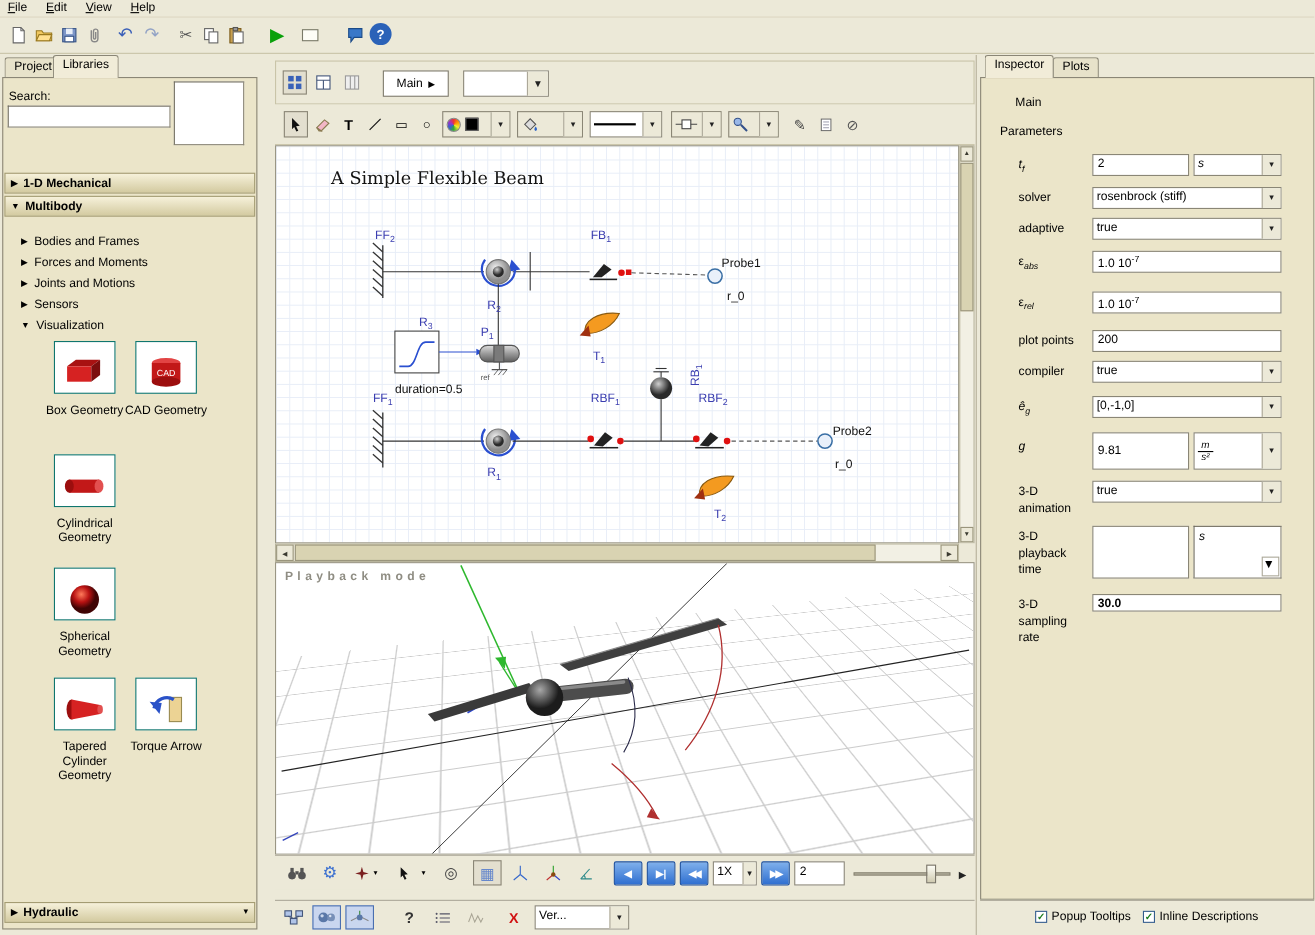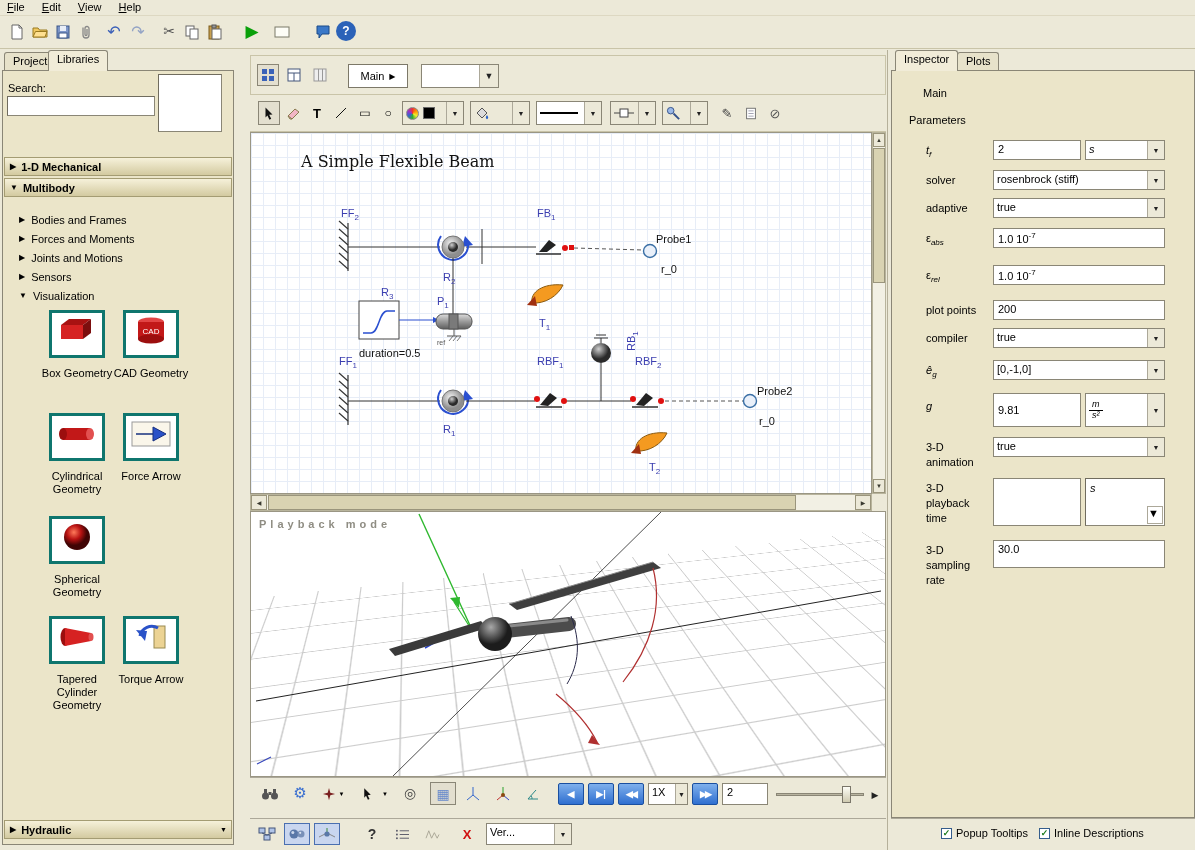--- a/index.html
+++ b/index.html
@@ -37,21 +37,21 @@
 .canvas{background-color:#fff;background-image:linear-gradient(#e7edf7 1px,transparent 1px),linear-gradient(90deg,#e7edf7 1px,transparent 1px);background-size:12px 12px;border:1px solid #9a9684;}
 .clabel{fill:#3b3eb0;font-size:11px;}
 .klabel{fill:#111;font-size:11px;}
 
 .view3d{background:#fff;border:1px solid #9a9684;overflow:hidden;}
 .floor{position:absolute;left:-300px;top:52px;width:1240px;height:820px;
   background-image:repeating-linear-gradient(0deg,#cbcbcb 0 1px,transparent 1px 38px),repeating-linear-gradient(90deg,#cbcbcb 0 1px,transparent 1px 38px);
   transform-origin:50% 0;transform:perspective(620px) rotateX(62deg) rotateZ(-13deg);}
 .mode-label{font-weight:bold;letter-spacing:4px;color:#8f8d83;font-size:11px;}
 .pal-item{position:absolute;width:78px;text-align:center;}
-.pal-box{width:56px;height:48px;margin:0 auto;background:#fff;border:3px solid #0f766e;display:flex;align-items:flex-start;justify-content:center;}
+.pal-box{width:56px;height:48px;margin:0 auto;background:#fff;border:1px solid #0f766e;display:flex;align-items:flex-end;justify-content:center;}
 .pal-lbl{margin-top:9px;line-height:1.18;}
 .icon16{display:block;}
 </style>
 </head>
 <body>
 
 <div class="abs" style="left:0;top:0;width:1195px;height:16px;border-bottom:1px solid #ddd8c2;">
   <span class="menu-item">File</span>
   <span class="menu-item">Edit</span>
   <span class="menu-item">View</span>
@@ -185,29 +185,20 @@
   </div>
   <div class="pal-item" style="left:36px;top:363px;">
     <div class="pal-box">
         <svg width="48" height="36" viewBox="0 0 48 36">
           <rect x="10" y="12" width="27" height="12" fill="#c21818"></rect>
           <ellipse cx="10" cy="18" rx="4" ry="6" fill="#9c0e0e"></ellipse>
           <ellipse cx="37" cy="18" rx="4" ry="6" fill="#e25050"></ellipse>
         </svg>
       </div>
     <div class="pal-lbl">Cylindrical Geometry</div>
-  </div>
-  <div class="pal-item" style="left:110px;top:363px;">
-    <div class="pal-box">
-        <svg width="48" height="36" viewBox="0 0 48 36">
-          <rect x="5" y="6" width="38" height="24" fill="#faf6ea" stroke="#999"></rect>
-          <path d="M9,18 h17 v-7 l13,7 -13,7 v-7 z" fill="#2a52c8" stroke="#17307f"></path>
-        </svg>
-      </div>
-    <div class="pal-lbl">Force Arrow</div>
   </div>
   <div class="pal-item" style="left:36px;top:466px;">
     <div class="pal-box">
         <svg width="48" height="36" viewBox="0 0 48 36">
           <defs>
             <radialGradient id="spg" cx="38%" cy="32%">
               <stop offset="0%" stop-color="#ff7a5a"></stop>
               <stop offset="55%" stop-color="#b81212"></stop>
               <stop offset="100%" stop-color="#400404"></stop>
             </radialGradient>
@@ -798,21 +789,21 @@
   </div>
 
   <div class="plabel" style="left:35px;top:431px;">3-D playback time</div>
   <div class="tfield abs" style="left:102px;top:428px;width:88px;height:48px;"></div>
   <div class="abs sunken" style="left:194px;top:428px;width:80px;height:48px;background:#fff;">
     <span class="it abs" style="left:4px;top:3px;">s</span>
     <span class="cbtn abs" style="right:1px;bottom:1px;width:16px;height:18px;border:1px solid #aca899;"><span>▼</span></span>
   </div>
 
   <div class="plabel" style="left:35px;top:493px;">3-D sampling rate</div>
-  <div class="tfield abs" style="left:102px;top:490px;width:172px;height:28px;">30.0</div>
+  <div class="tfield abs" style="left:102px;top:490px;width:172px;height:16px;font-weight:bold;">30.0</div>
 
   <div class="abs" style="left:0;top:768px;width:304px;height:32px;background:#ece9d8;border-top:1px solid #aca899;">
     <label class="abs" style="left:50px;top:8px;display:flex;align-items:center;gap:4px;">
       <span class="cb">
           <span>✓</span>
         </span>
       <span>Popup Tooltips</span>
     </label>
     <label class="abs" style="left:148px;top:8px;display:flex;align-items:center;gap:4px;">
       <span class="cb">

